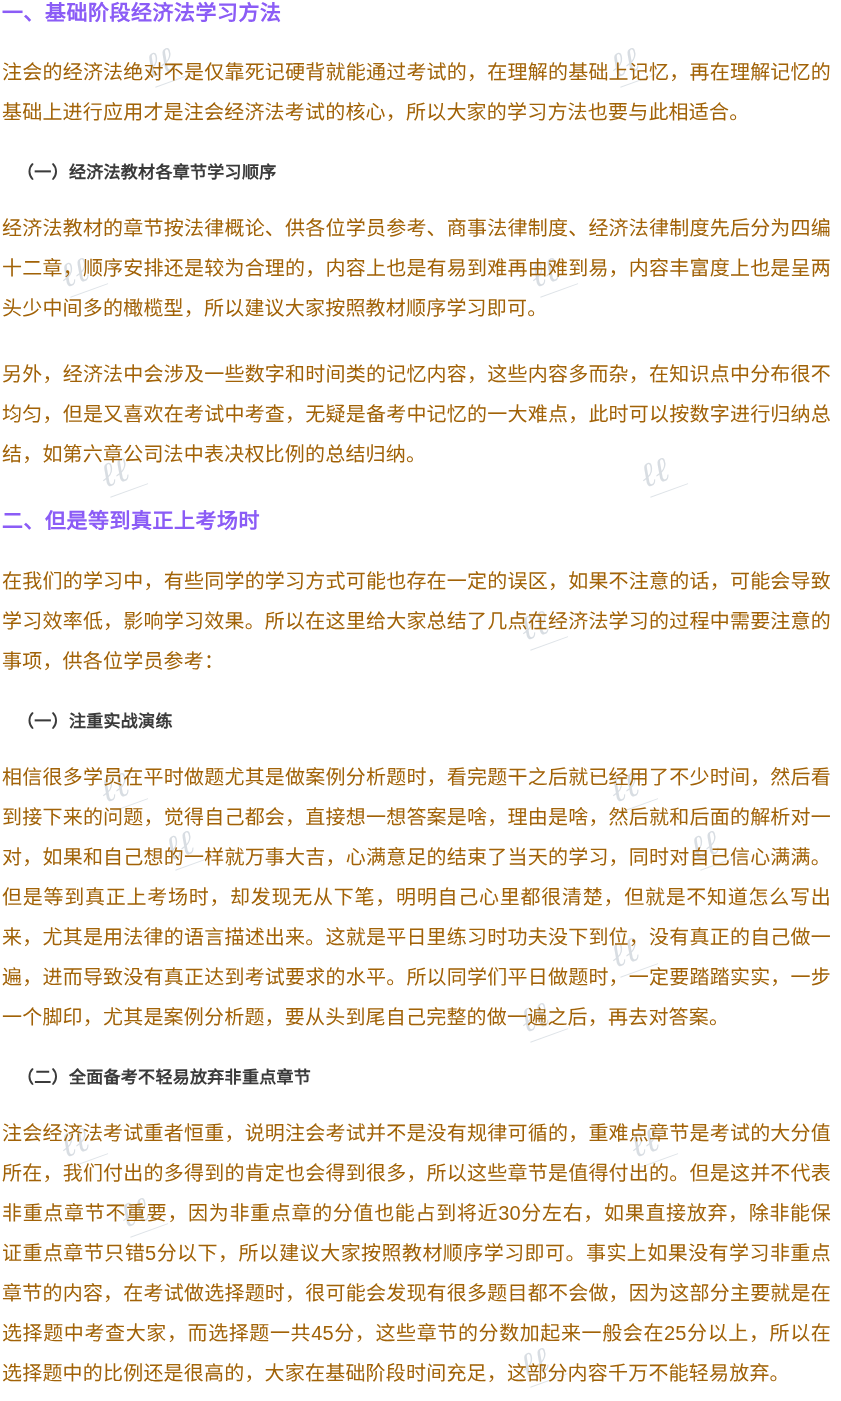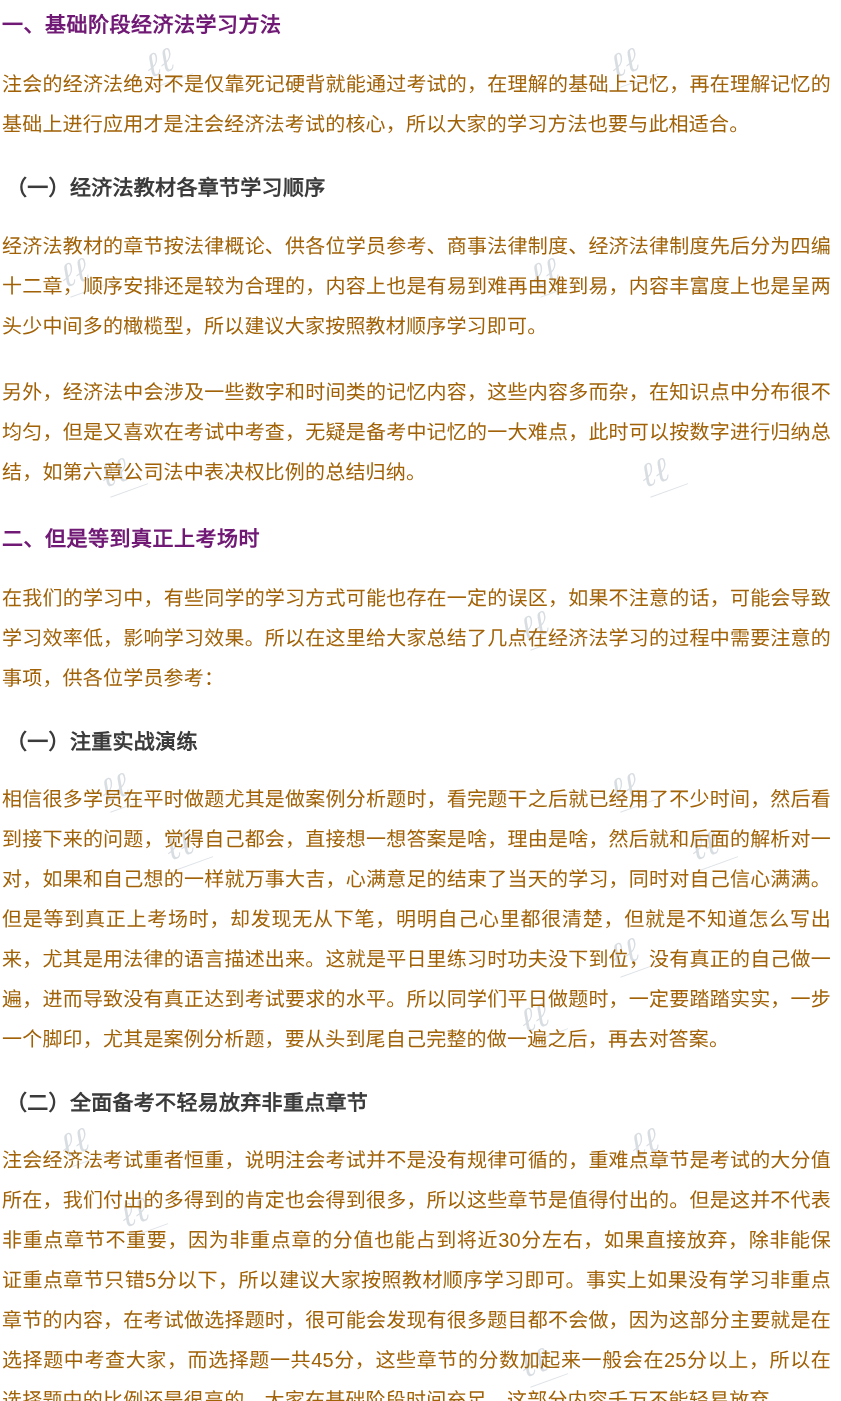--- a/index.html
+++ b/index.html
@@ -51,35 +51,35 @@
     position: relative;
     z-index: 1;
     padding: 0 2px;
     box-sizing: border-box;
     width: 841px;
   }
 
   h2.section-heading {
     font-size: 21px;
     font-weight: bold;
-    color: #701a75;
-    margin: 12px 0 26px 0;
+    color: #8b5cf6;
+    margin: 0 0 26px 0;
     padding: 0;
     letter-spacing: .5px;
     line-height: 1.25;
   }
   .section:not(:first-child) h2.section-heading {
     margin-top: 34px;
   }
 
   h3.sub-heading {
-    font-size: 21px;
+    font-size: 17px;
     font-weight: bold;
     color: #3b3b3b;
-    margin: 30px 0 24px 4px;
+    margin: 30px 0 24px 15px;
     padding: 0;
     line-height: 1.3;
     letter-spacing: .3px;
   }
 
   p.para {
     font-size: 20px;
     line-height: 2.0;
     color: #a16207;
     margin: 0 8px 26px 0;

